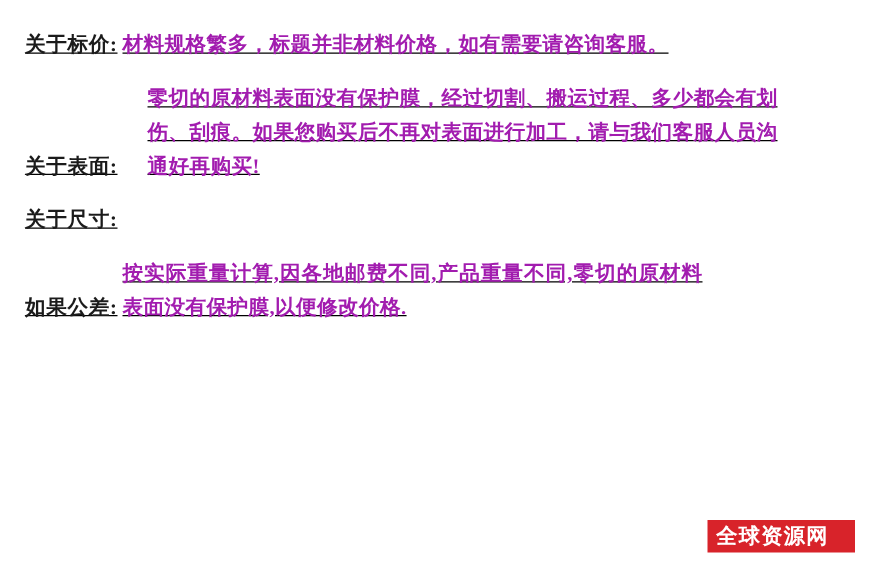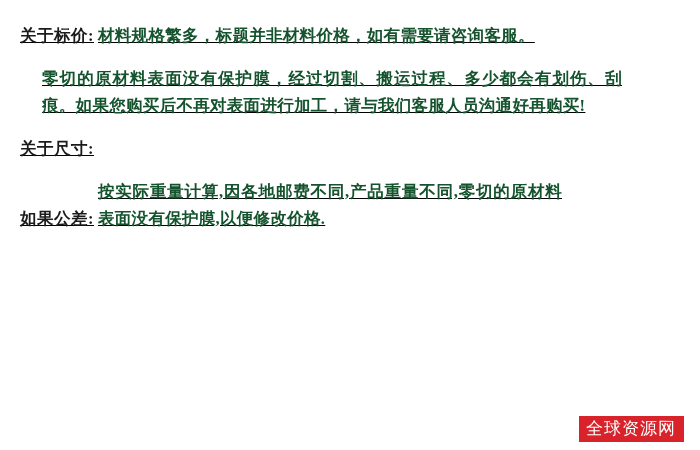--- a/index.html
+++ b/index.html
@@ -32,60 +32,61 @@
     color: #1b1b1b;
     font-weight: bold;
     font-size: 16.5px;
     line-height: 27px;
     letter-spacing: 0.5px;
     white-space: nowrap;
     padding-left: 2px;
   }
   .entry-body {
     flex: 1 1 auto;
-    color: #14532d;
+    color: #a21caf;
     font-weight: bold;
     font-size: 16.5px;
     line-height: 27px;
     letter-spacing: 0.3px;
     padding-left: 4px;
     text-align: justify;
   }
   .e0 .entry-body { padding-right: 78px; }
   .e1 .entry-body { padding-right: 60px; margin-left: 20px; }
   .e2 .entry-body { padding-right: 56px; }
   .e3 .entry-body { padding-right: 120px; }
   .e4 .entry-body { padding-right: 126px; }
 
   .watermark {
     position: absolute;
     right: 16px;
     bottom: 8px;
     background: #d8232a;
     color: #ffffff;
     font-family: "Liberation Sans", sans-serif;
-    font-weight: normal;
+    font-weight: bold;
     font-size: 17px;
     letter-spacing: 1px;
-    padding: 4px 8px 5px 7px;
+    padding: 4px 21px 5px 7px;
     line-height: 1;
     margin-left: 20px;
   }
 </style>
 </head>
 <body>
 
 <div class="page">
 
   <div class="entry e0">
     <div class="entry-label">关于标价:</div>
     <div class="entry-body">材料规格繁多，标题并非材料价格，如有需要请咨询客服。</div>
   </div>
 
   <div class="entry e1">
+    <div class="entry-label">关于表面:</div>
     <div class="entry-body">零切的原材料表面没有保护膜，经过切割、搬运过程、多少都会有划伤、刮痕。如果您购买后不再对表面进行加工，请与我们客服人员沟通好再购买!</div>
   </div>
 
   <div class="entry e2">
     <div class="entry-label">关于尺寸:</div>
   </div>
 
   <div class="entry e3">
     <div class="entry-label">如果公差:</div>
     <div class="entry-body">按实际重量计算,因各地邮费不同,产品重量不同,零切的原材料表面没有保护膜,以便修改价格.</div>

